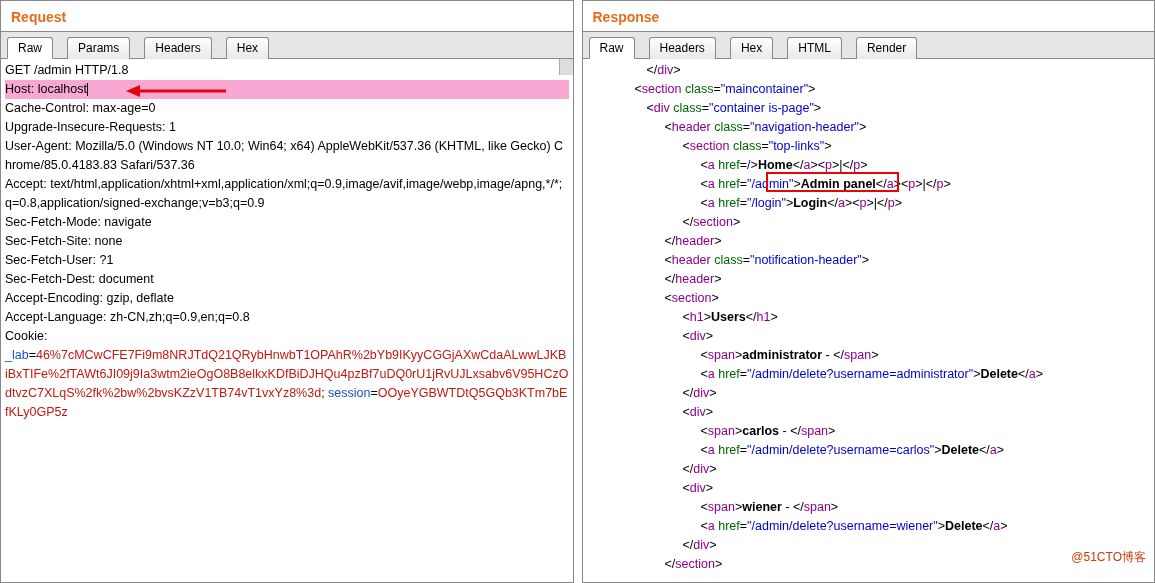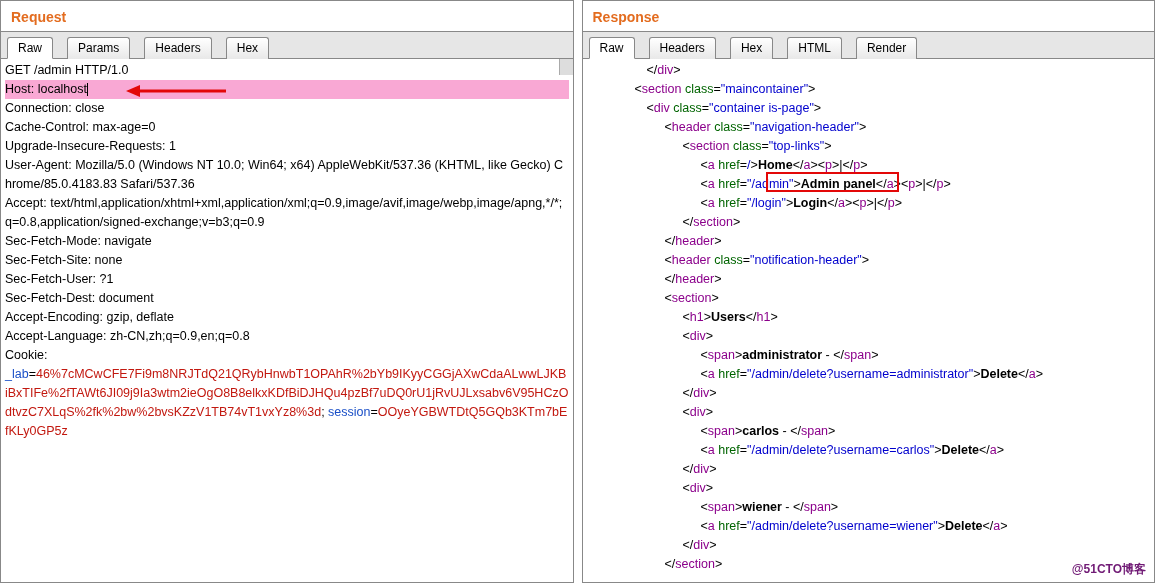--- a/index.html
+++ b/index.html
@@ -25,43 +25,42 @@
   .tag-name { color: #8b008b; }
   .attr-name { color: #006400; }
   .attr-val { color: #0000cd; }
   .bold { font-weight: bold; }
   .ind1 { padding-left: 48px; }
   .ind2 { padding-left: 60px; }
   .ind3 { padding-left: 78px; }
   .ind4 { padding-left: 96px; }
   .ind5 { padding-left: 114px; }
   .red-box { position:absolute; border:2px solid #e30808; pointer-events:none; }
-  .watermark { position: absolute; right: 8px; bottom: 4px; color: #701a75; font-size: 12px; pointer-events:none;font-weight:bold; }
+  .watermark { position: absolute; right: 8px; bottom: 16px; color: #c2410c; font-size: 12px; pointer-events:none; }
   .scroll-ind { position:absolute; right:0; top:0; width:14px; height:16px; background:#ddd; border-left:1px solid #aaa; }
   .rline { white-space: nowrap; }
 </style>
 </head>
 <body>
 
 <div class="container">
 
   <div class="panel">
     <div class="panel-title">Request</div>
     <div class="tabs-bar" id="req-tabs">
         <div class="tab active">Raw</div>
         <div class="tab">Params</div>
         <div class="tab">Headers</div>
         <div class="tab">Hex</div>
       </div>
     <div class="content">
       <div class="scroll-ind"></div>
       <div class="content-inner" id="req-body">
-          <div class="req-line">GET /admin HTTP/1.0</div>
+          <div class="req-line">GET /admin HTTP/1.8</div>
           <div class="req-line highlight-line">Host: localhost<span class="cursor"></span></div>
-          <div class="req-line">Connection: close</div>
           <div class="req-line">Cache-Control: max-age=0</div>
           <div class="req-line">Upgrade-Insecure-Requests: 1</div>
           <div class="req-line">User-Agent: Mozilla/5.0 (Windows NT 10.0; Win64; x64) AppleWebKit/537.36 (KHTML, like Gecko) Chrome/85.0.4183.83 Safari/537.36</div>
           <div class="req-line">Accept: text/html,application/xhtml+xml,application/xml;q=0.9,image/avif,image/webp,image/apng,*/*;q=0.8,application/signed-exchange;v=b3;q=0.9</div>
           <div class="req-line">Sec-Fetch-Mode: navigate</div>
           <div class="req-line">Sec-Fetch-Site: none</div>
           <div class="req-line">Sec-Fetch-User: ?1</div>
           <div class="req-line">Sec-Fetch-Dest: document</div>
           <div class="req-line">Accept-Encoding: gzip, deflate</div>
           <div class="req-line">Accept-Language: zh-CN,zh;q=0.9,en;q=0.8</div>

